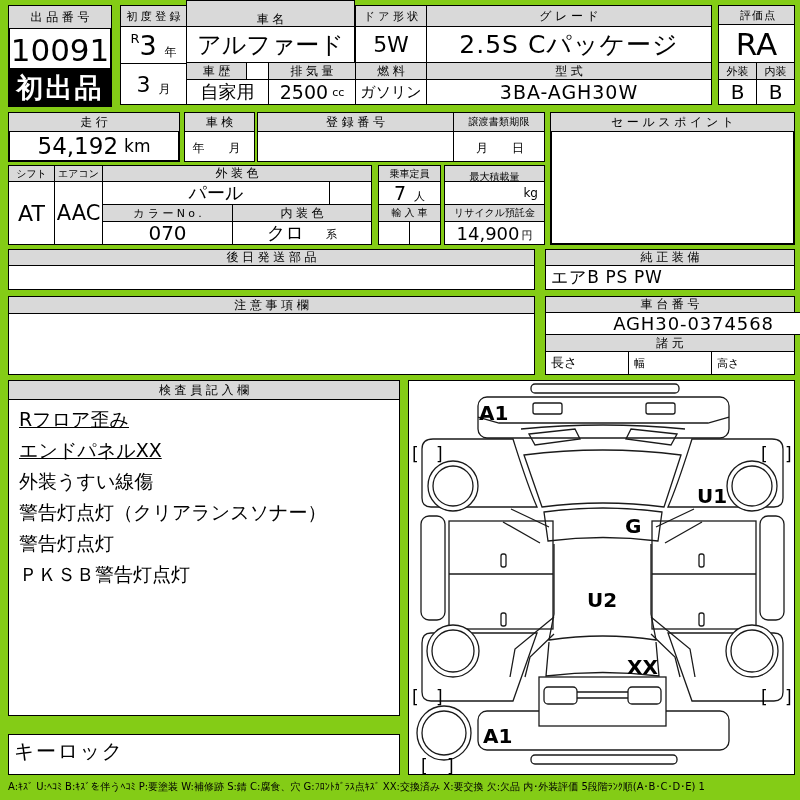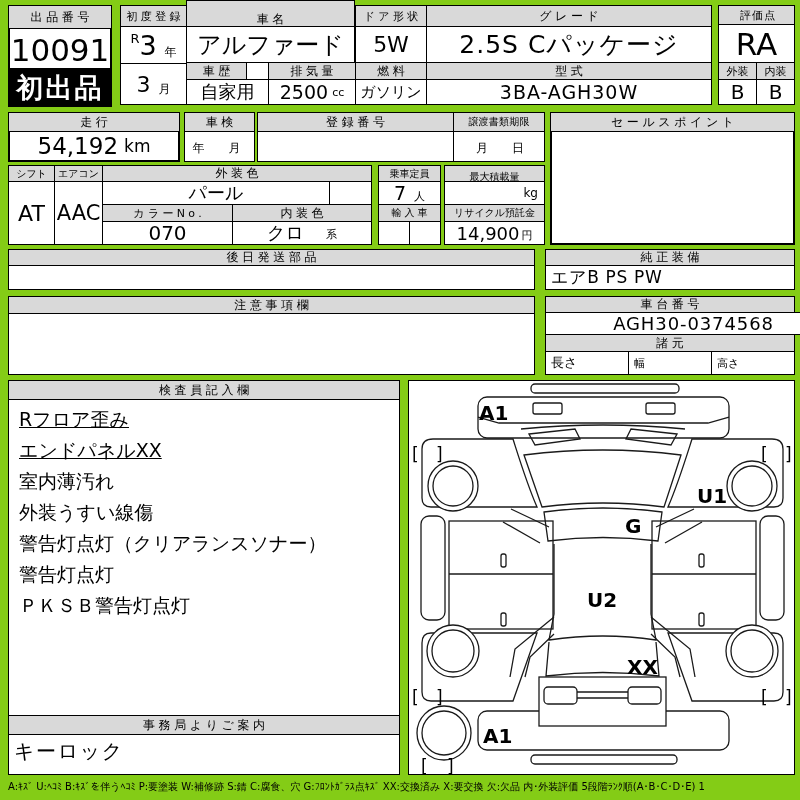--- a/index.html
+++ b/index.html
@@ -131,28 +131,26 @@
   <div class="b v" style="left:545px;top:312px;width:297px;height:23px;font-size:18px;letter-spacing:.05em;">AGH30-0374568</div>
   <div class="b h" style="left:545px;top:334px;width:250px;height:18px;">諸元</div>
   <div class="b v vl" style="left:545px;top:351px;width:84px;height:24px;font-size:13px;">長さ</div>
   <div class="b v vl" style="left:628px;top:351px;width:84px;height:24px;font-size:11px;">幅</div>
   <div class="b v vl" style="left:711px;top:351px;width:84px;height:24px;font-size:11px;">高さ</div>
 
   <div class="b h" style="left:8px;top:380px;width:392px;height:20px;">検査員記入欄</div>
   <div class="b notes" style="left:8px;top:399px;width:392px;height:317px;">
     <div class="u">Rフロア歪み</div>
     <div class="u">エンドパネルXX</div>
-    <div>室内薄汚れ</div>
     <div>外装うすい線傷</div>
     <div>警告灯点灯（クリアランスソナー）</div>
     <div>警告灯点灯</div>
     <div>ＰＫＳＢ警告灯点灯</div>
   </div>
 
-  <div class="b h" style="left:8px;top:715px;width:392px;height:20px;">事務局よりご案内</div>
   <div class="b v vl" style="left:8px;top:734px;width:392px;height:41px;font-size:20px;letter-spacing:.08em;align-items:flex-start;padding-top:3px;">キーロック</div>
 
   <div class="b" style="left:408px;top:380px;width:387px;height:395px;">
     <svg width="385" height="393" viewBox="0 0 385 393">
       <g fill="none" stroke="#1a1a1a" stroke-width="1.3">
 
         <rect x="122" y="3" width="148" height="9" rx="4"></rect>
 
         <rect x="69" y="16" width="251" height="41" rx="9" fill="#fff"></rect>
         <path d="M 69,36 L 90,42 L 299,42 L 320,36"></path>

